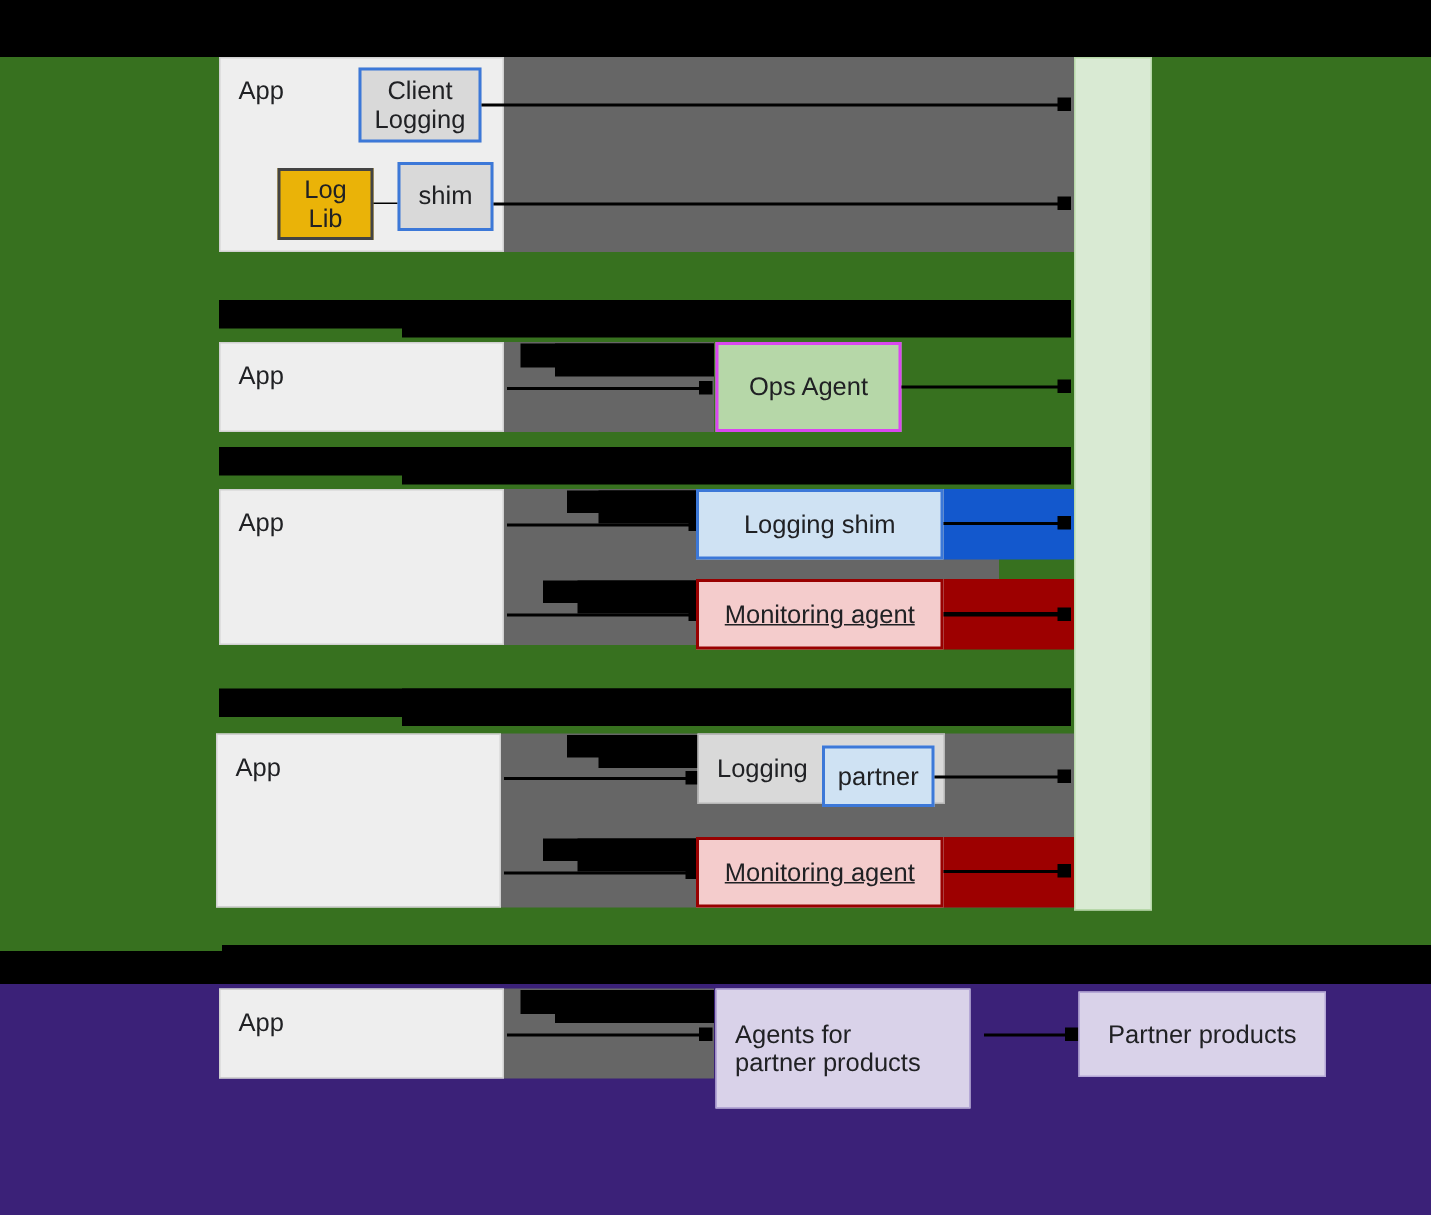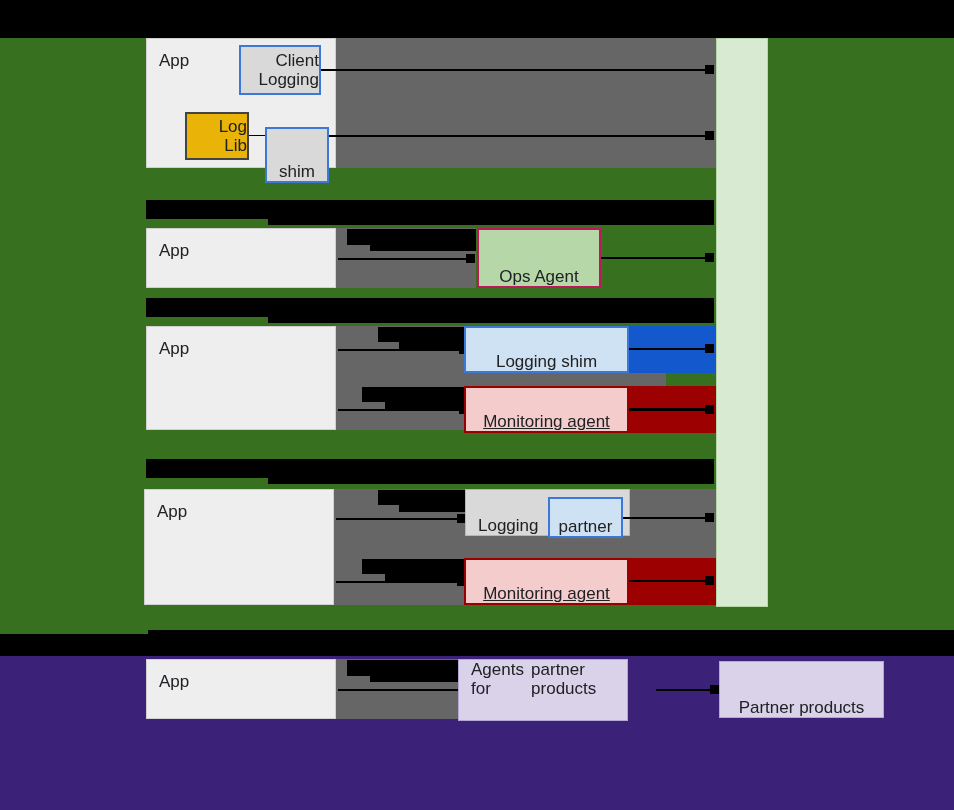--- a/index.html
+++ b/index.html
@@ -3,36 +3,36 @@
 <meta charset="utf-8">
 <style>
   html,body{margin:0;padding:0;background:#000;}
   body{width:954px;height:810px;position:relative;overflow:hidden;
        font-family:"Liberation Sans","DejaVu Sans",sans-serif;}
   .canvas{position:absolute;left:0;top:0;width:954px;height:810px;background:#000;}
   .band{position:absolute;left:0;}
   .band-green{background:#37711f;}
   .band-purple{background:#3b2178;}
   .box{position:absolute;box-sizing:border-box;display:flex;
-       align-items:flex-end;color:#202124;line-height:1.12;}
+       align-items:center;color:#202124;line-height:1.12;}
   .app-box{background:#eeeeee;border:1px solid #d0d0d0;font-size:17px;
            align-items:flex-start;padding:12px 0 0 12px;}
   .gray-block{position:absolute;background:#666666;}
   .redact{position:absolute;background:#000;}
   .line{position:absolute;background:#000;height:2px;}
   .arrowhead{position:absolute;width:9px;height:9px;background:#000;}
   .lbl-box{justify-content:center;text-align:center;font-size:17px;}
   .lbl-box.left{justify-content:flex-start;padding-left:12px;text-align:left;}
   .blue-block{position:absolute;background:#1358cd;}
   .red-block{position:absolute;background:#9d0000;}
   .lightgreen-bar{position:absolute;background:#d9ead3;border:1px solid #b6d7a8;}
   .b-blue{border:2px solid #3c78d8;background:#d9d9d9;}
   .b-blue-fill{border:2px solid #3c78d8;background:#cfe2f3;}
   .b-gray{border:2px solid #434343;background:#eab308;}
-  .b-green{border:2px solid #be185d;background:#b6d7a8;}
+  .b-green{border:2px solid #d946ef;background:#b6d7a8;}
   .b-red{border:2px solid #990000;background:#f4cccc;text-decoration:underline;}
   .b-lgray{border:1px solid #b7b7b7;background:#d9d9d9;}
   .b-purple{border:1px solid #b4a7d6;background:#d9d2e9;}
   .conn{position:absolute;background:#000;height:2px;}
 </style>
 </head>
 <body>
 
 <div class="canvas">
 
@@ -51,21 +51,21 @@
     <span>Logging</span>
   </div>
 
   <div class="box lbl-box b-gray" style="left:185px;top:112px;width:64px;height:48px;flex-direction:column;justify-content:center;">
     <span>Log</span>
     <span>Lib</span>
   </div>
 
   <div class="conn" style="left:249px;top:135px;width:17px;height:1px;"></div>
 
-  <div class="box lbl-box b-blue" style="left:265px;top:127px;width:64px;height:56px;justify-content:center;">
+  <div class="box lbl-box b-blue" style="left:265px;top:108px;width:64px;height:46px;justify-content:center;">
     <span>shim</span>
   </div>
 
   <div class="line" style="left:321px;top:69px;width:390px;"></div>
   <div class="arrowhead" style="left:705px;top:65px;"></div>
 
   <div class="line" style="left:329px;top:135px;width:382px;"></div>
   <div class="arrowhead" style="left:705px;top:131px;"></div>
 
   <div class="redact" style="left:146px;top:200px;width:568px;height:19px;"></div>
@@ -179,21 +179,21 @@
   <div class="box app-box" style="left:146px;top:659px;width:190px;height:60px;">
     <span>App</span>
   </div>
 
   <div class="redact" style="left:347px;top:660px;width:129px;height:16px;"></div>
   <div class="redact" style="left:370px;top:660px;width:106px;height:22px;"></div>
 
   <div class="line" style="left:338px;top:689px;width:135px;"></div>
   <div class="arrowhead" style="left:466px;top:685px;"></div>
 
-  <div class="box lbl-box left b-purple" style="left:458px;top:659px;width:170px;height:62px;flex-direction:row;align-items:flex-start;justify-content:center;padding-left:12px;">
+  <div class="box lbl-box left b-purple" style="left:477px;top:659px;width:170px;height:80px;flex-direction:column;align-items:flex-start;justify-content:center;padding-left:12px;">
     <span>Agents for</span>
     <span>partner products</span>
   </div>
 
   <div class="line" style="left:656px;top:689px;width:58px;"></div>
   <div class="arrowhead" style="left:710px;top:685px;"></div>
 
   <div class="box lbl-box b-purple" style="left:719px;top:661px;width:165px;height:57px;justify-content:center;">
     <span>Partner products</span>
   </div>

